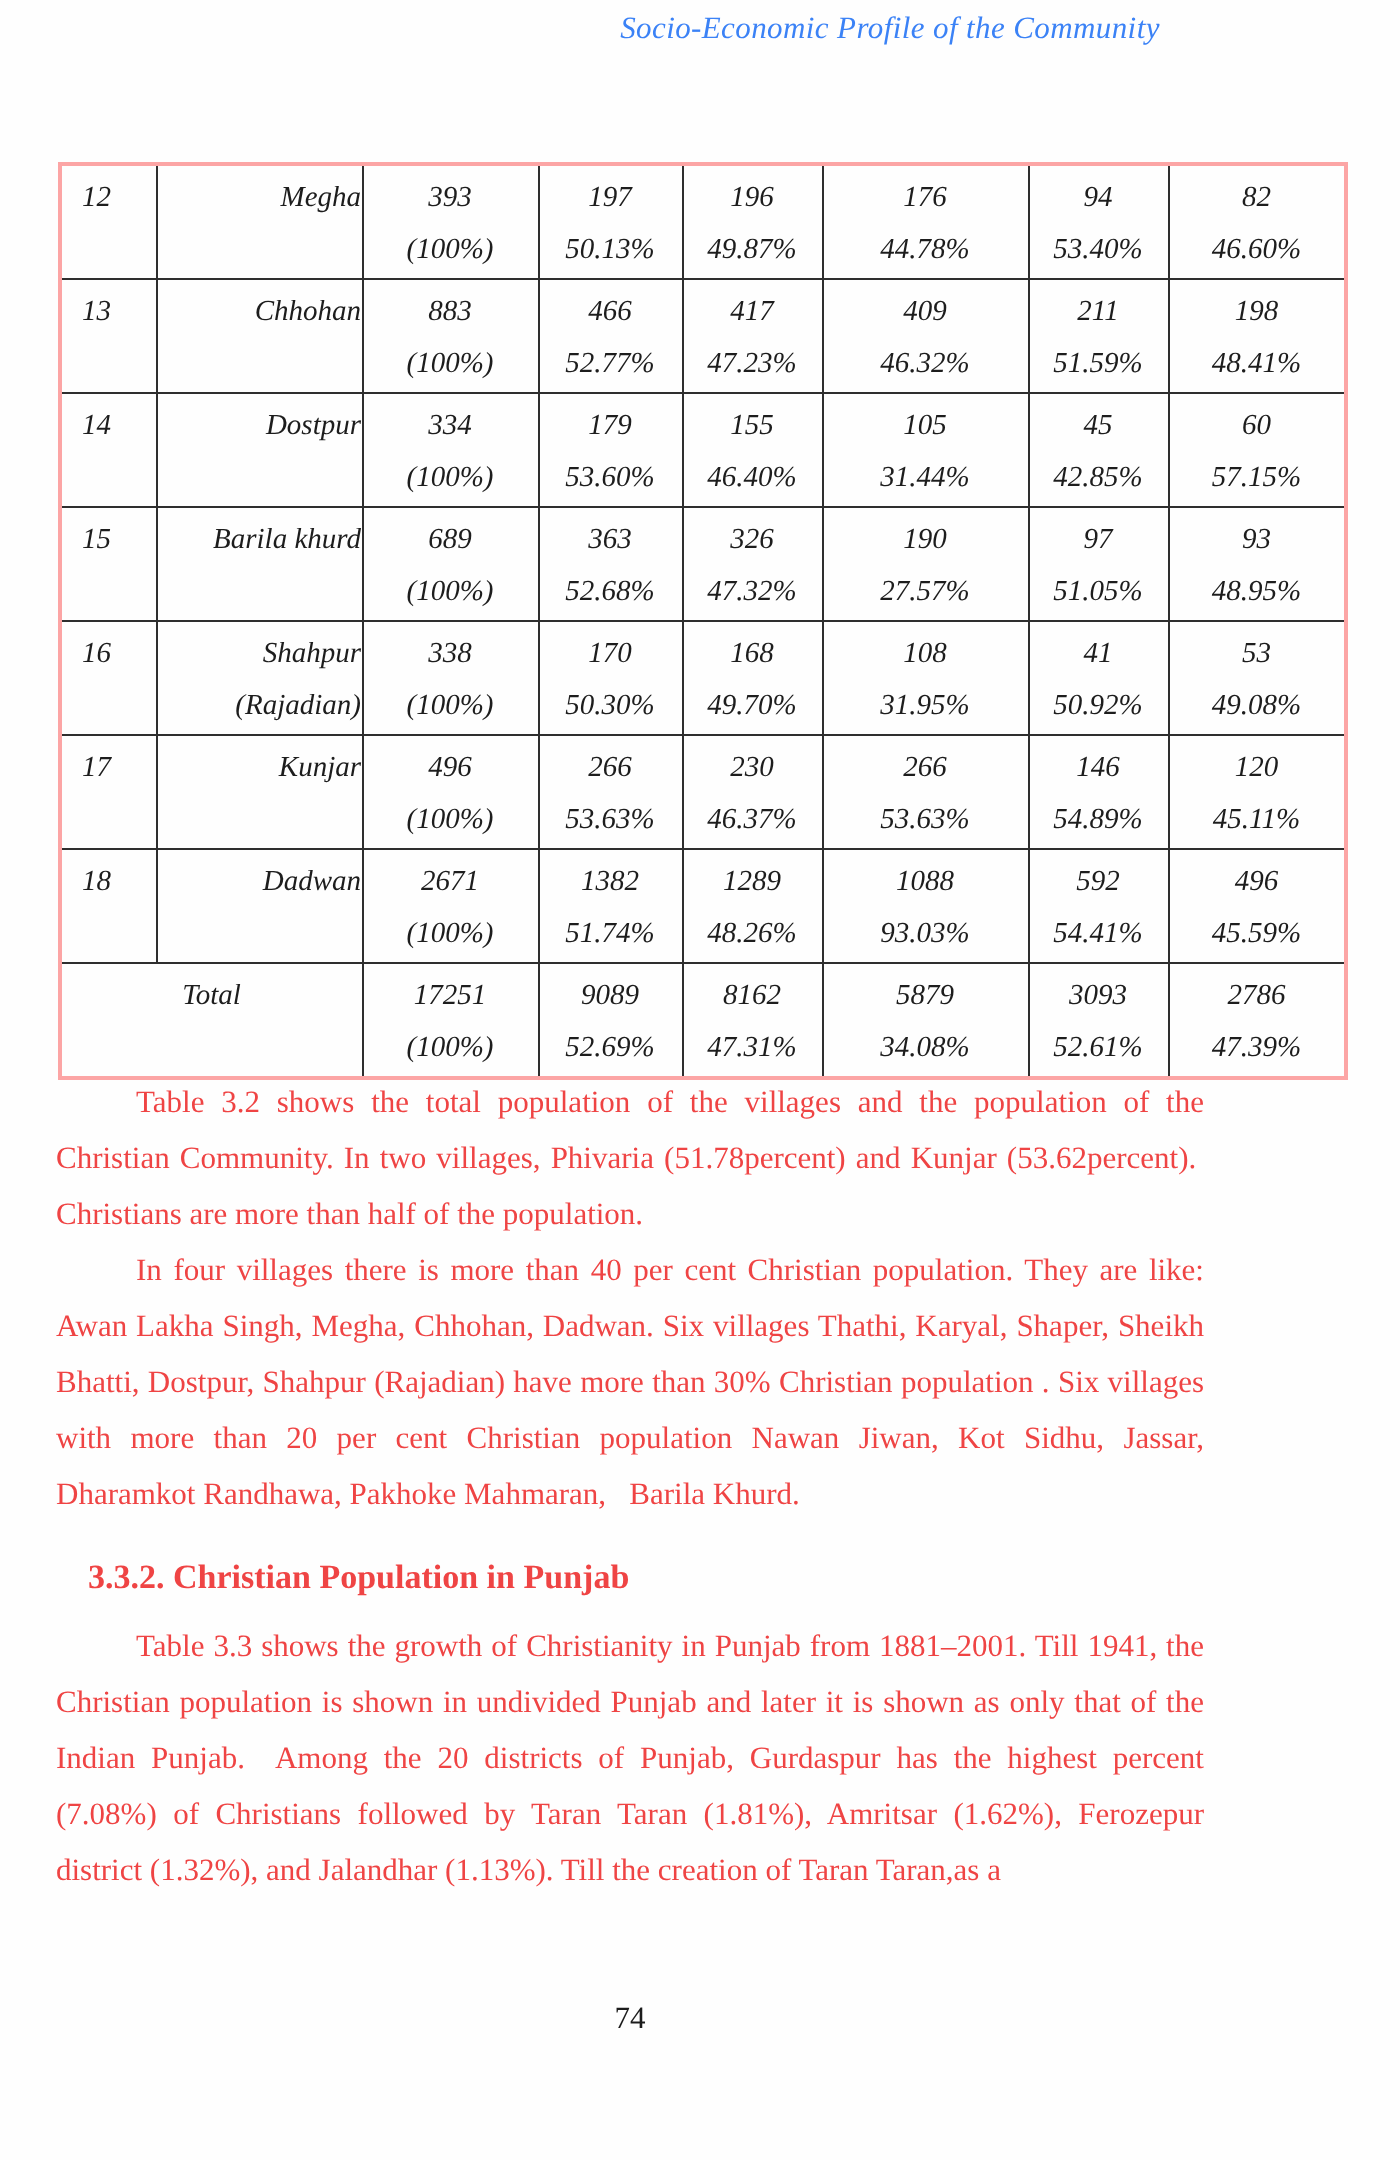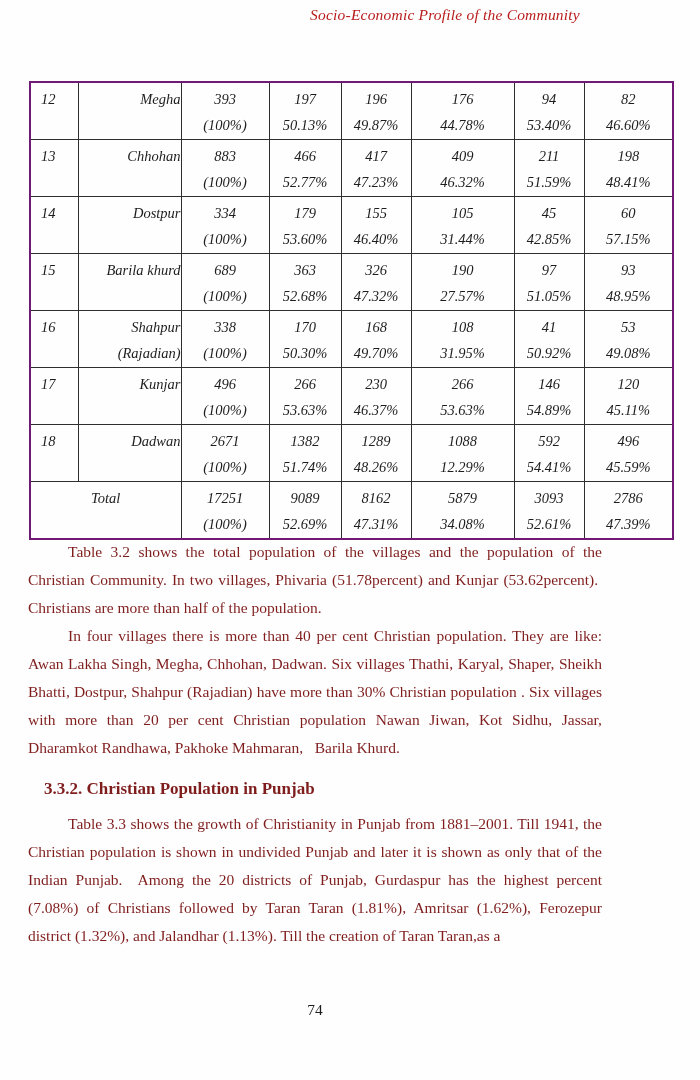--- a/index.html
+++ b/index.html
@@ -12,53 +12,53 @@
     font-family:"Liberation Serif","DejaVu Serif",serif;
     overflow:hidden;
   }
   
   .running-header{
     position:absolute;top:6px;left:240px;width:410px;
     text-align:center;
     font-style:italic;
     font-size:15.5px;
     letter-spacing:.2px;
-    color:#b91c1c;
+    color:#3b82f6;
   }
   
   table.pop{
     position:absolute;left:29px;top:81px;
     width:643px;
     border-collapse:collapse;
     table-layout:fixed;
     font-style:italic;
     font-size:14.5px;
     color:#1d1d1d;
   }
   table.pop td{
     border:1px solid #2e2e2e;
     padding:0;
     height:56px;
     vertical-align:top;
     overflow:hidden;
   }
-  table.pop{border:2px solid #701a75;}
+  table.pop{border:2px solid #fca5a5;}
   .cellline{height:26px;line-height:26px;white-space:nowrap;}
   .cl1{margin-top:3px;}
   td.col-no .cellline{padding-left:10px;text-align:left;}
   td.col-village .cellline{padding-left:7px;text-align:right;}
   td.col-num .cellline{text-align:center;}
   td.col-total-label .cellline{text-align:center;}
   
   .textblock{
     position:absolute;left:28px;top:538px;width:574px;
     font-size:15.5px;
     line-height:28px;
     text-align:justify;
-    color:#7f1d1d;
+    color:#ef4444;
   }
   .textblock p{margin:0;text-indent:40px;}
   .section-heading{
     font-weight:bold;
     font-size:17px;
     line-height:24px;
     margin:15px 0 9px 16px;
     text-align:left;
   }
   .page-number{
@@ -306,21 +306,21 @@
           <td class="col-num">
             <div class="cellline cl1">1382</div>
             <div class="cellline">51.74%</div>
           </td>
           <td class="col-num">
             <div class="cellline cl1">1289</div>
             <div class="cellline">48.26%</div>
           </td>
           <td class="col-num">
             <div class="cellline cl1">1088</div>
-            <div class="cellline">12.29%</div>
+            <div class="cellline">93.03%</div>
           </td>
           <td class="col-num">
             <div class="cellline cl1">592</div>
             <div class="cellline">54.41%</div>
           </td>
           <td class="col-num">
             <div class="cellline cl1">496</div>
             <div class="cellline">45.59%</div>
           </td>
         </tr>

